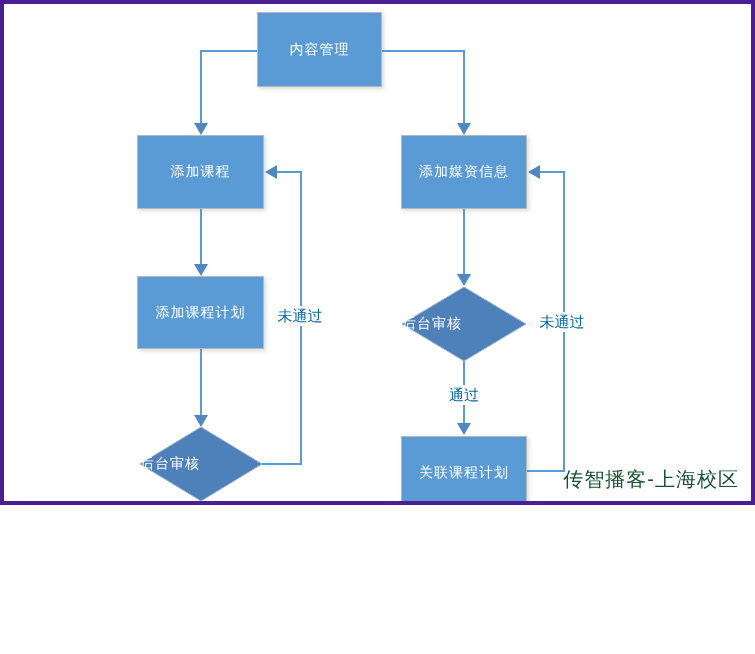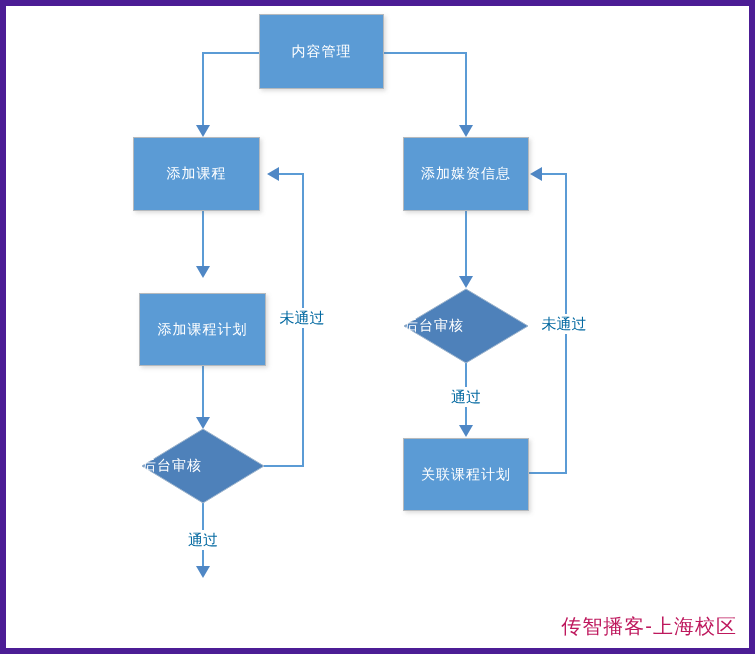--- a/index.html
+++ b/index.html
@@ -4,23 +4,23 @@
 <style>
   * { margin: 0; padding: 0; box-sizing: border-box; }
   html, body { width: 755px; height: 654px; }
   body {
     font-family: "Liberation Sans", "DejaVu Sans", sans-serif;
     background: #ffffff;
   }
   .canvas {
     position: relative;
     width: 755px;
-    height: 654px;
+    height: 505px;
     background: #ffffff;
-    border: 6px solid #4c1d95;
+    border: 4px solid #4c1d95;
     overflow: hidden;
     padding-left: 12px;
   }
   svg.layer {
     position: absolute;
     left: 0; top: 0;
     width: 755px; height: 654px;
   }
   .node-rect {
     position: absolute;
@@ -52,27 +52,27 @@
     font-size: 15px;
     line-height: 20px;
     padding: 0 3px;
     white-space: nowrap;
   }
   .watermark {
     position: absolute;
     right: 12px;
     bottom: 8px;
     font-size: 20px;
-    color: #be185d;
+    color: #14532d;
     letter-spacing: 1px;
     text-shadow: 1px 1px 0 #ffffff;
   }
   #n-content-mgmt    { left: 253px; top: 8px;   width: 125px; height: 75px; }
-  #n-add-course      { left: 127px; top: 131px; width: 127px; height: 74px; }
-  #n-add-course-plan { left: 133px; top: 272px; width: 127px; height: 73px; margin-top: 15px; }
+  #n-add-course      { left: 133px; top: 131px; width: 127px; height: 74px; }
+  #n-add-course-plan { left: 133px; top: 272px; width: 127px; height: 73px; }
   #n-publish-course  { left: 134px; top: 573px; width: 126px; height: 74px; }
   #n-add-media       { left: 397px; top: 131px; width: 126px; height: 74px; }
   #n-link-plan       { left: 397px; top: 432px; width: 126px; height: 73px; }
   #d-review-left     { left: 136px; top: 442px; width: 122px; height: 36px; }
   #d-review-right    { left: 398px; top: 302px; width: 124px; height: 36px; }
   #lbl-left-fail   { left: 296px; top: 312px; }
   #lbl-left-pass   { left: 197px; top: 534px; }
   #lbl-right-fail  { left: 558px; top: 318px; }
   #lbl-right-pass  { left: 460px; top: 391px; }
 </style>

